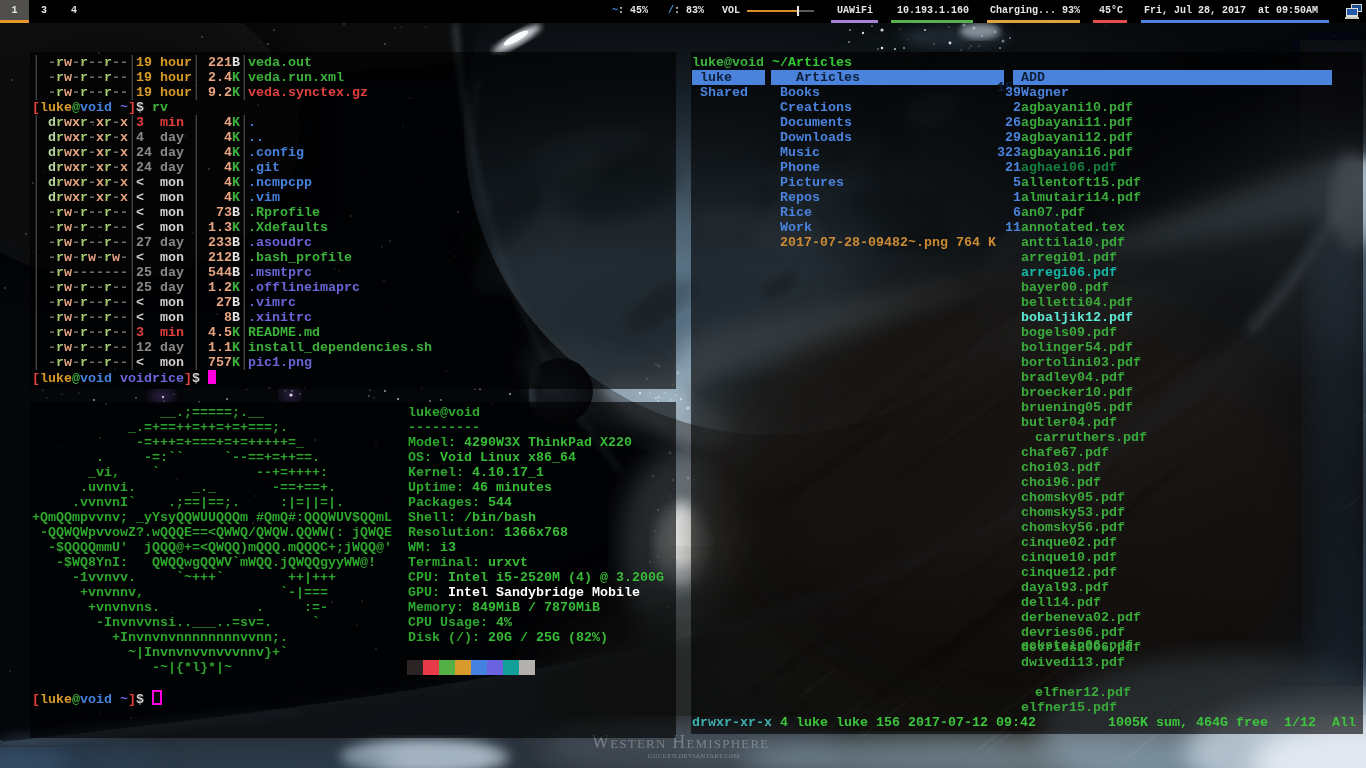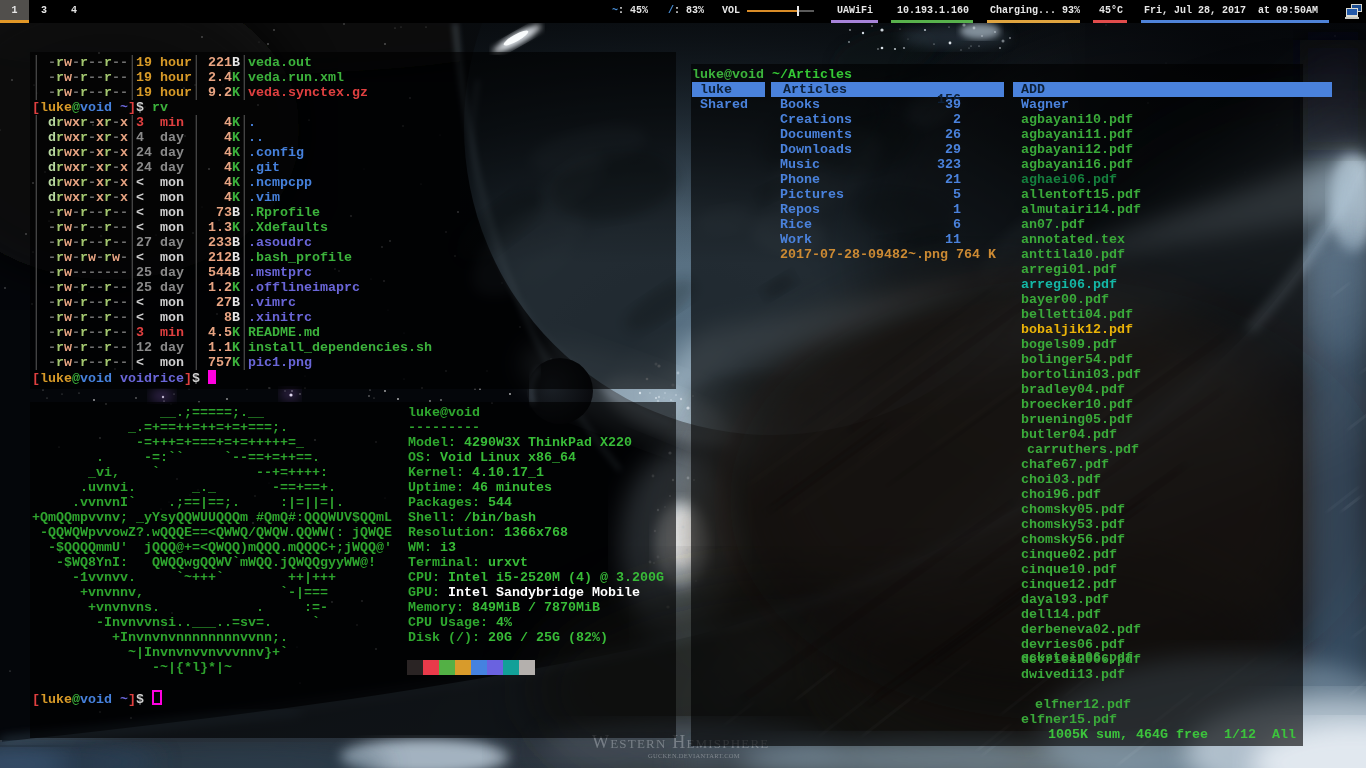--- a/index.html
+++ b/index.html
@@ -511,27 +511,27 @@
 <span style="color:#2fa82f;">WM:</span><span style="color:#38bc38;"> i3</span>
 <span style="color:#2fa82f;">Terminal:</span><span style="color:#38bc38;"> urxvt</span>
 <span style="color:#2fa82f;">CPU:</span><span style="color:#38bc38;"> Intel i5-2520M (4) @ 3.200G</span>
 <span style="color:#2fa82f;">GPU:</span><span style="color:#ffffff;margin-top:48px;"> Intel Sandybridge Mobile</span>
 <span style="color:#2fa82f;">Memory:</span><span style="color:#38bc38;"> 849MiB / 7870MiB</span>
 <span style="color:#2fa82f;">CPU Usage:</span><span style="color:#38bc38;"> 4%</span>
 <span style="color:#2fa82f;">Disk (/):</span><span style="color:#38bc38;"> 20G / 25G (82%)</span></pre>
 <div style="position:absolute;left:377px;top:258px;"><span style="display:inline-block;width:16px;height:15px;background:#2a2424"></span><span style="display:inline-block;width:16px;height:15px;background:#e93a4a"></span><span style="display:inline-block;width:16px;height:15px;background:#53b045"></span><span style="display:inline-block;width:16px;height:15px;background:#d89b2b"></span><span style="display:inline-block;width:16px;height:15px;background:#4582e0"></span><span style="display:inline-block;width:16px;height:15px;background:#6a62e0"></span><span style="display:inline-block;width:16px;height:15px;background:#12a098"></span><span style="display:inline-block;width:16px;height:15px;background:#b4b0ad"></span></div>
 <pre style="position:absolute;left:2px;top:288px;"><span style="color:#e04040;">[</span><span style="color:#d79a28;">luke</span><span style="color:#3cb23c;">@</span><span style="color:#4681dc;">void</span> <span style="color:#6a66d8;">~</span><span style="color:#e04040;">]</span><span style="color:#cfcfcf;">$</span> <span style="display:inline-block;width:9px;height:13px;border:2px solid #ff00e0;vertical-align:-2px;box-sizing:border-box;width:10px;height:15px;"></span></pre>
 </div>
-<div class="term r" style="left:691px;top:52px;width:612px;height:682px;margin-top:12px;">
+<div class="term r" style="left:691px;top:52px;width:672px;height:682px;">
 <div style="position:absolute;left:1px;top:3px;"><span style="color:#3cb43c;">luke@void</span> <span style="color:#35c835;">~/Articles</span></div>
 <div style="position:absolute;left:1px;top:18px;width:73px;height:15px;background:#4a82dc"></div>
 <div style="position:absolute;left:9px;top:18px;"><span style="color:#0d2038;">luke</span></div>
 <div style="position:absolute;left:9px;top:33px;"><span style="color:#4a82dc;">Shared</span></div>
 <div style="position:absolute;left:80px;top:18px;width:233px;height:15px;background:#4a82dc"></div>
-<div style="position:absolute;left:92px;top:18px;text-align:center;"><span style="color:#0d2038;">Articles</span></div>
+<div style="position:absolute;left:105px;top:18px;text-align:center;"><span style="color:#0d2038;">Articles</span></div>
 <div style="position:absolute;right:342px;top:28px;"><span style="color:#0d2038;">156</span></div>
 <div style="position:absolute;left:89px;top:33px;"><span style="color:#4a82dc;">Books</span></div>
 <div style="position:absolute;right:342px;top:33px;"><span style="color:#4a82dc;">39</span></div>
 <div style="position:absolute;left:89px;top:48px;"><span style="color:#4a82dc;">Creations</span></div>
 <div style="position:absolute;right:342px;top:48px;"><span style="color:#4a82dc;">2</span></div>
 <div style="position:absolute;left:89px;top:63px;"><span style="color:#4a82dc;">Documents</span></div>
 <div style="position:absolute;right:342px;top:63px;"><span style="color:#4a82dc;">26</span></div>
 <div style="position:absolute;left:89px;top:78px;"><span style="color:#4a82dc;">Downloads</span></div>
 <div style="position:absolute;right:342px;top:78px;"><span style="color:#4a82dc;">29</span></div>
 <div style="position:absolute;left:89px;top:93px;"><span style="color:#4a82dc;">Music</span></div>
@@ -557,47 +557,48 @@
 <div style="position:absolute;left:330px;top:108px;"><span style="color:#15803d;">aghaei06.pdf</span></div>
 <div style="position:absolute;left:330px;top:123px;"><span style="color:#3aaa3a;">allentoft15.pdf</span></div>
 <div style="position:absolute;left:330px;top:138px;"><span style="color:#3aaa3a;">almutairi14.pdf</span></div>
 <div style="position:absolute;left:330px;top:153px;"><span style="color:#3aaa3a;">an07.pdf</span></div>
 <div style="position:absolute;left:330px;top:168px;"><span style="color:#3aaa3a;">annotated.tex</span></div>
 <div style="position:absolute;left:330px;top:183px;"><span style="color:#3aaa3a;">anttila10.pdf</span></div>
 <div style="position:absolute;left:330px;top:198px;"><span style="color:#3aaa3a;">arregi01.pdf</span></div>
 <div style="position:absolute;left:330px;top:213px;"><span style="color:#14b8a6;">arregi06.pdf</span></div>
 <div style="position:absolute;left:330px;top:228px;"><span style="color:#3aaa3a;">bayer00.pdf</span></div>
 <div style="position:absolute;left:330px;top:243px;"><span style="color:#3aaa3a;">belletti04.pdf</span></div>
-<div style="position:absolute;left:330px;top:258px;"><span style="color:#eab308;">bobaljik12.pdf</span></div>
+<div style="position:absolute;left:330px;top:258px;"><span style="color:#5eead4;">bobaljik12.pdf</span></div>
 <div style="position:absolute;left:330px;top:273px;"><span style="color:#3aaa3a;">bogels09.pdf</span></div>
 <div style="position:absolute;left:330px;top:288px;"><span style="color:#3aaa3a;">bolinger54.pdf</span></div>
 <div style="position:absolute;left:330px;top:303px;"><span style="color:#3aaa3a;">bortolini03.pdf</span></div>
 <div style="position:absolute;left:330px;top:318px;"><span style="color:#3aaa3a;">bradley04.pdf</span></div>
 <div style="position:absolute;left:330px;top:333px;"><span style="color:#3aaa3a;">broecker10.pdf</span></div>
 <div style="position:absolute;left:330px;top:348px;"><span style="color:#3aaa3a;">bruening05.pdf</span></div>
 <div style="position:absolute;left:330px;top:363px;"><span style="color:#3aaa3a;">butler04.pdf</span></div>
-<div style="position:absolute;left:336px;top:378px;"><span style="color:#3aaa3a;">carruthers.pdf</span></div>
+<div style="position:absolute;left:344px;top:378px;"><span style="color:#3aaa3a;">carruthers.pdf</span></div>
 <div style="position:absolute;left:330px;top:393px;"><span style="color:#3aaa3a;">chafe67.pdf</span></div>
 <div style="position:absolute;left:330px;top:408px;"><span style="color:#3aaa3a;">choi03.pdf</span></div>
 <div style="position:absolute;left:330px;top:423px;"><span style="color:#3aaa3a;">choi96.pdf</span></div>
 <div style="position:absolute;left:330px;top:438px;"><span style="color:#3aaa3a;">chomsky05.pdf</span></div>
 <div style="position:absolute;left:330px;top:453px;"><span style="color:#3aaa3a;">chomsky53.pdf</span></div>
 <div style="position:absolute;left:330px;top:468px;"><span style="color:#3aaa3a;">chomsky56.pdf</span></div>
 <div style="position:absolute;left:330px;top:483px;"><span style="color:#3aaa3a;">cinque02.pdf</span></div>
 <div style="position:absolute;left:330px;top:498px;"><span style="color:#3aaa3a;">cinque10.pdf</span></div>
 <div style="position:absolute;left:330px;top:513px;"><span style="color:#3aaa3a;">cinque12.pdf</span></div>
 <div style="position:absolute;left:330px;top:528px;"><span style="color:#3aaa3a;">dayal93.pdf</span></div>
 <div style="position:absolute;left:330px;top:543px;"><span style="color:#3aaa3a;">dell14.pdf</span></div>
 <div style="position:absolute;left:330px;top:558px;"><span style="color:#3aaa3a;">derbeneva02.pdf</span></div>
 <div style="position:absolute;left:330px;top:573px;"><span style="color:#3aaa3a;">devries06.pdf</span></div>
 <div style="position:absolute;left:330px;top:588px;"><span style="color:#3aaa3a;">devries2006.pdf</span></div>
 <div style="position:absolute;left:330px;top:603px;"><span style="color:#3aaa3a;">dwivedi13.pdf</span></div>
 <div style="position:absolute;left:330px;top:586px;"><span style="color:#3aaa3a;">eckstein06.pdf</span></div>
 <div style="position:absolute;left:344px;top:633px;"><span style="color:#3aaa3a;">elfner12.pdf</span></div>
 <div style="position:absolute;left:330px;top:648px;"><span style="color:#3aaa3a;">elfner15.pdf</span></div>
+<div style="position:absolute;left:1px;top:663px;"><span style="color:#3fb0b0;">drwxr-xr-x</span><span style="color:#3cc43c;"> 4 luke luke 156 2017-07-12 09:42</span></div>
 <div style="position:absolute;right:7px;top:663px;"><span style="color:#3cc43c;">1005K sum, 464G free  1/12  All</span></div>
 </div>
 <div style="position:absolute;left:0;top:0;width:1366px;height:23px;background:#000;font:bold 10px/23px 'Liberation Mono',monospace;color:#e6e6e6;">
 <div style="position:absolute;left:0;top:0;width:29px;height:20px;background:#514f4c;text-align:center;line-height:21px;">1</div>
 <div style="position:absolute;left:0;top:20px;width:29px;height:3px;background:#e39827;"></div>
 <div style="position:absolute;left:29px;top:0;width:30px;text-align:center;line-height:21px;">3</div>
 <div style="position:absolute;left:59px;top:0;width:30px;text-align:center;line-height:21px;">4</div>
 <div style="position:absolute;left:612px;top:0;line-height:21px;"><span style="color:#4a90d9">~</span>: 45%</div>
 <div style="position:absolute;left:668px;top:0;line-height:21px;"><span style="color:#4a90d9">/</span>: 83%</div>
 <div style="position:absolute;left:722px;top:0;line-height:21px;">VOL</div>

